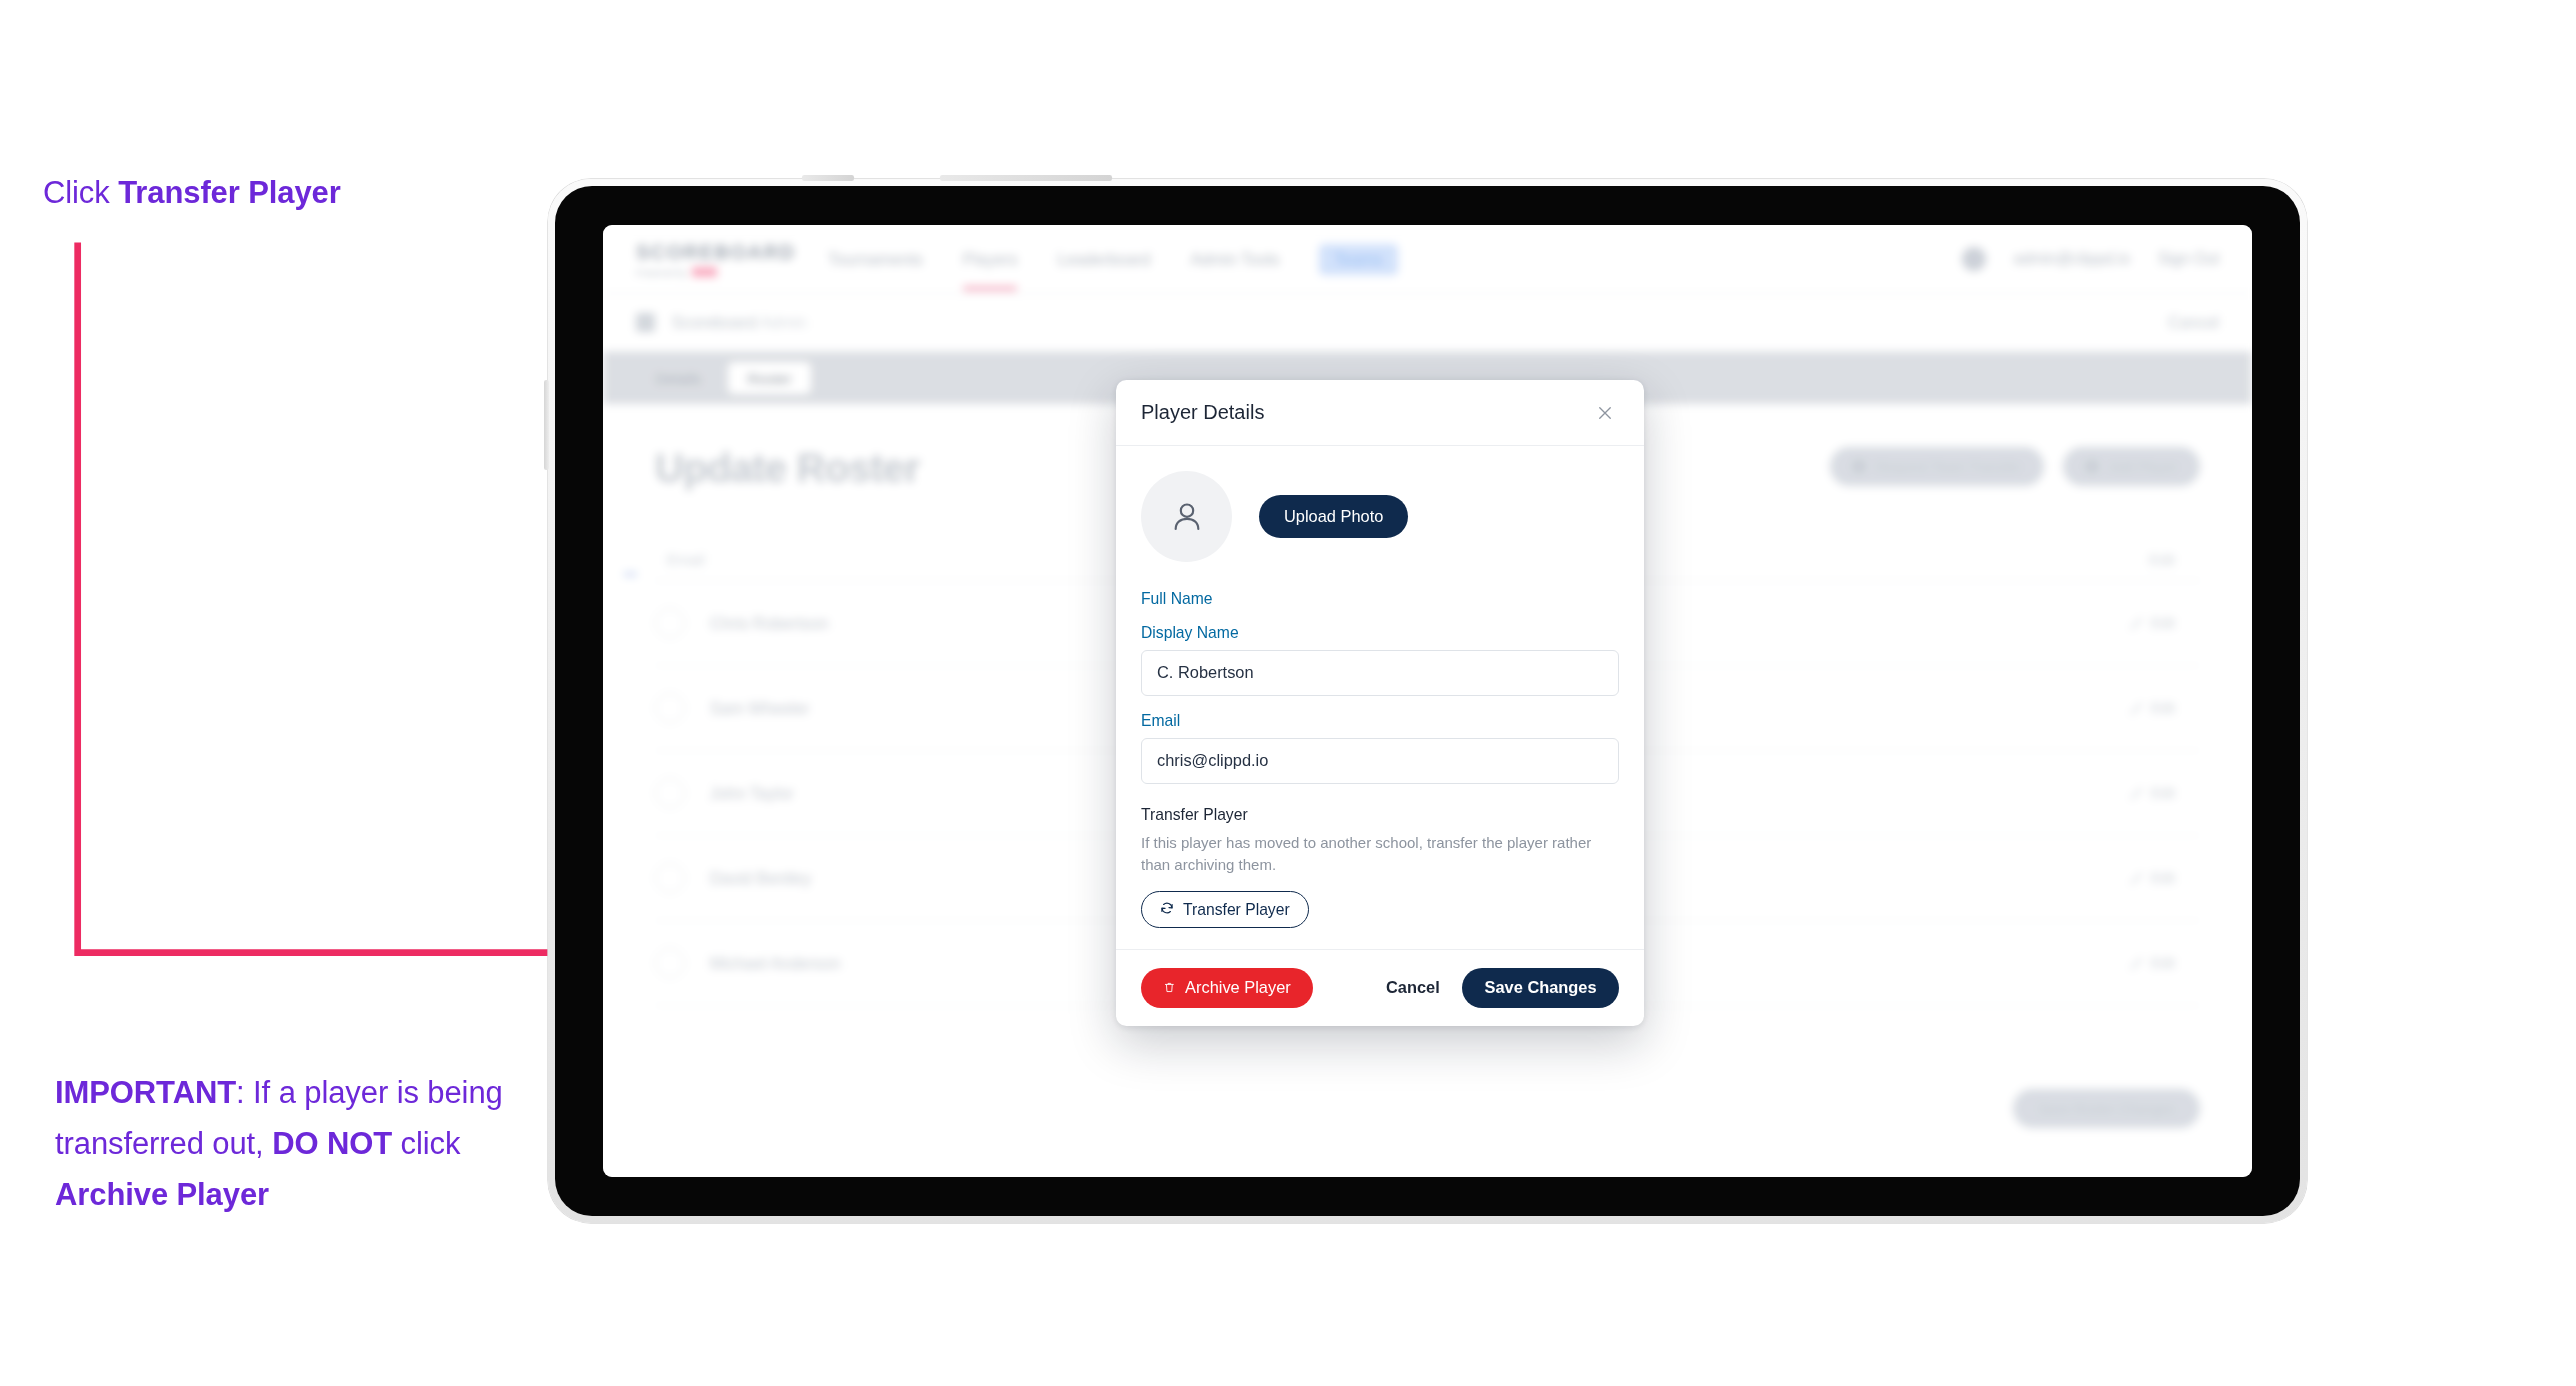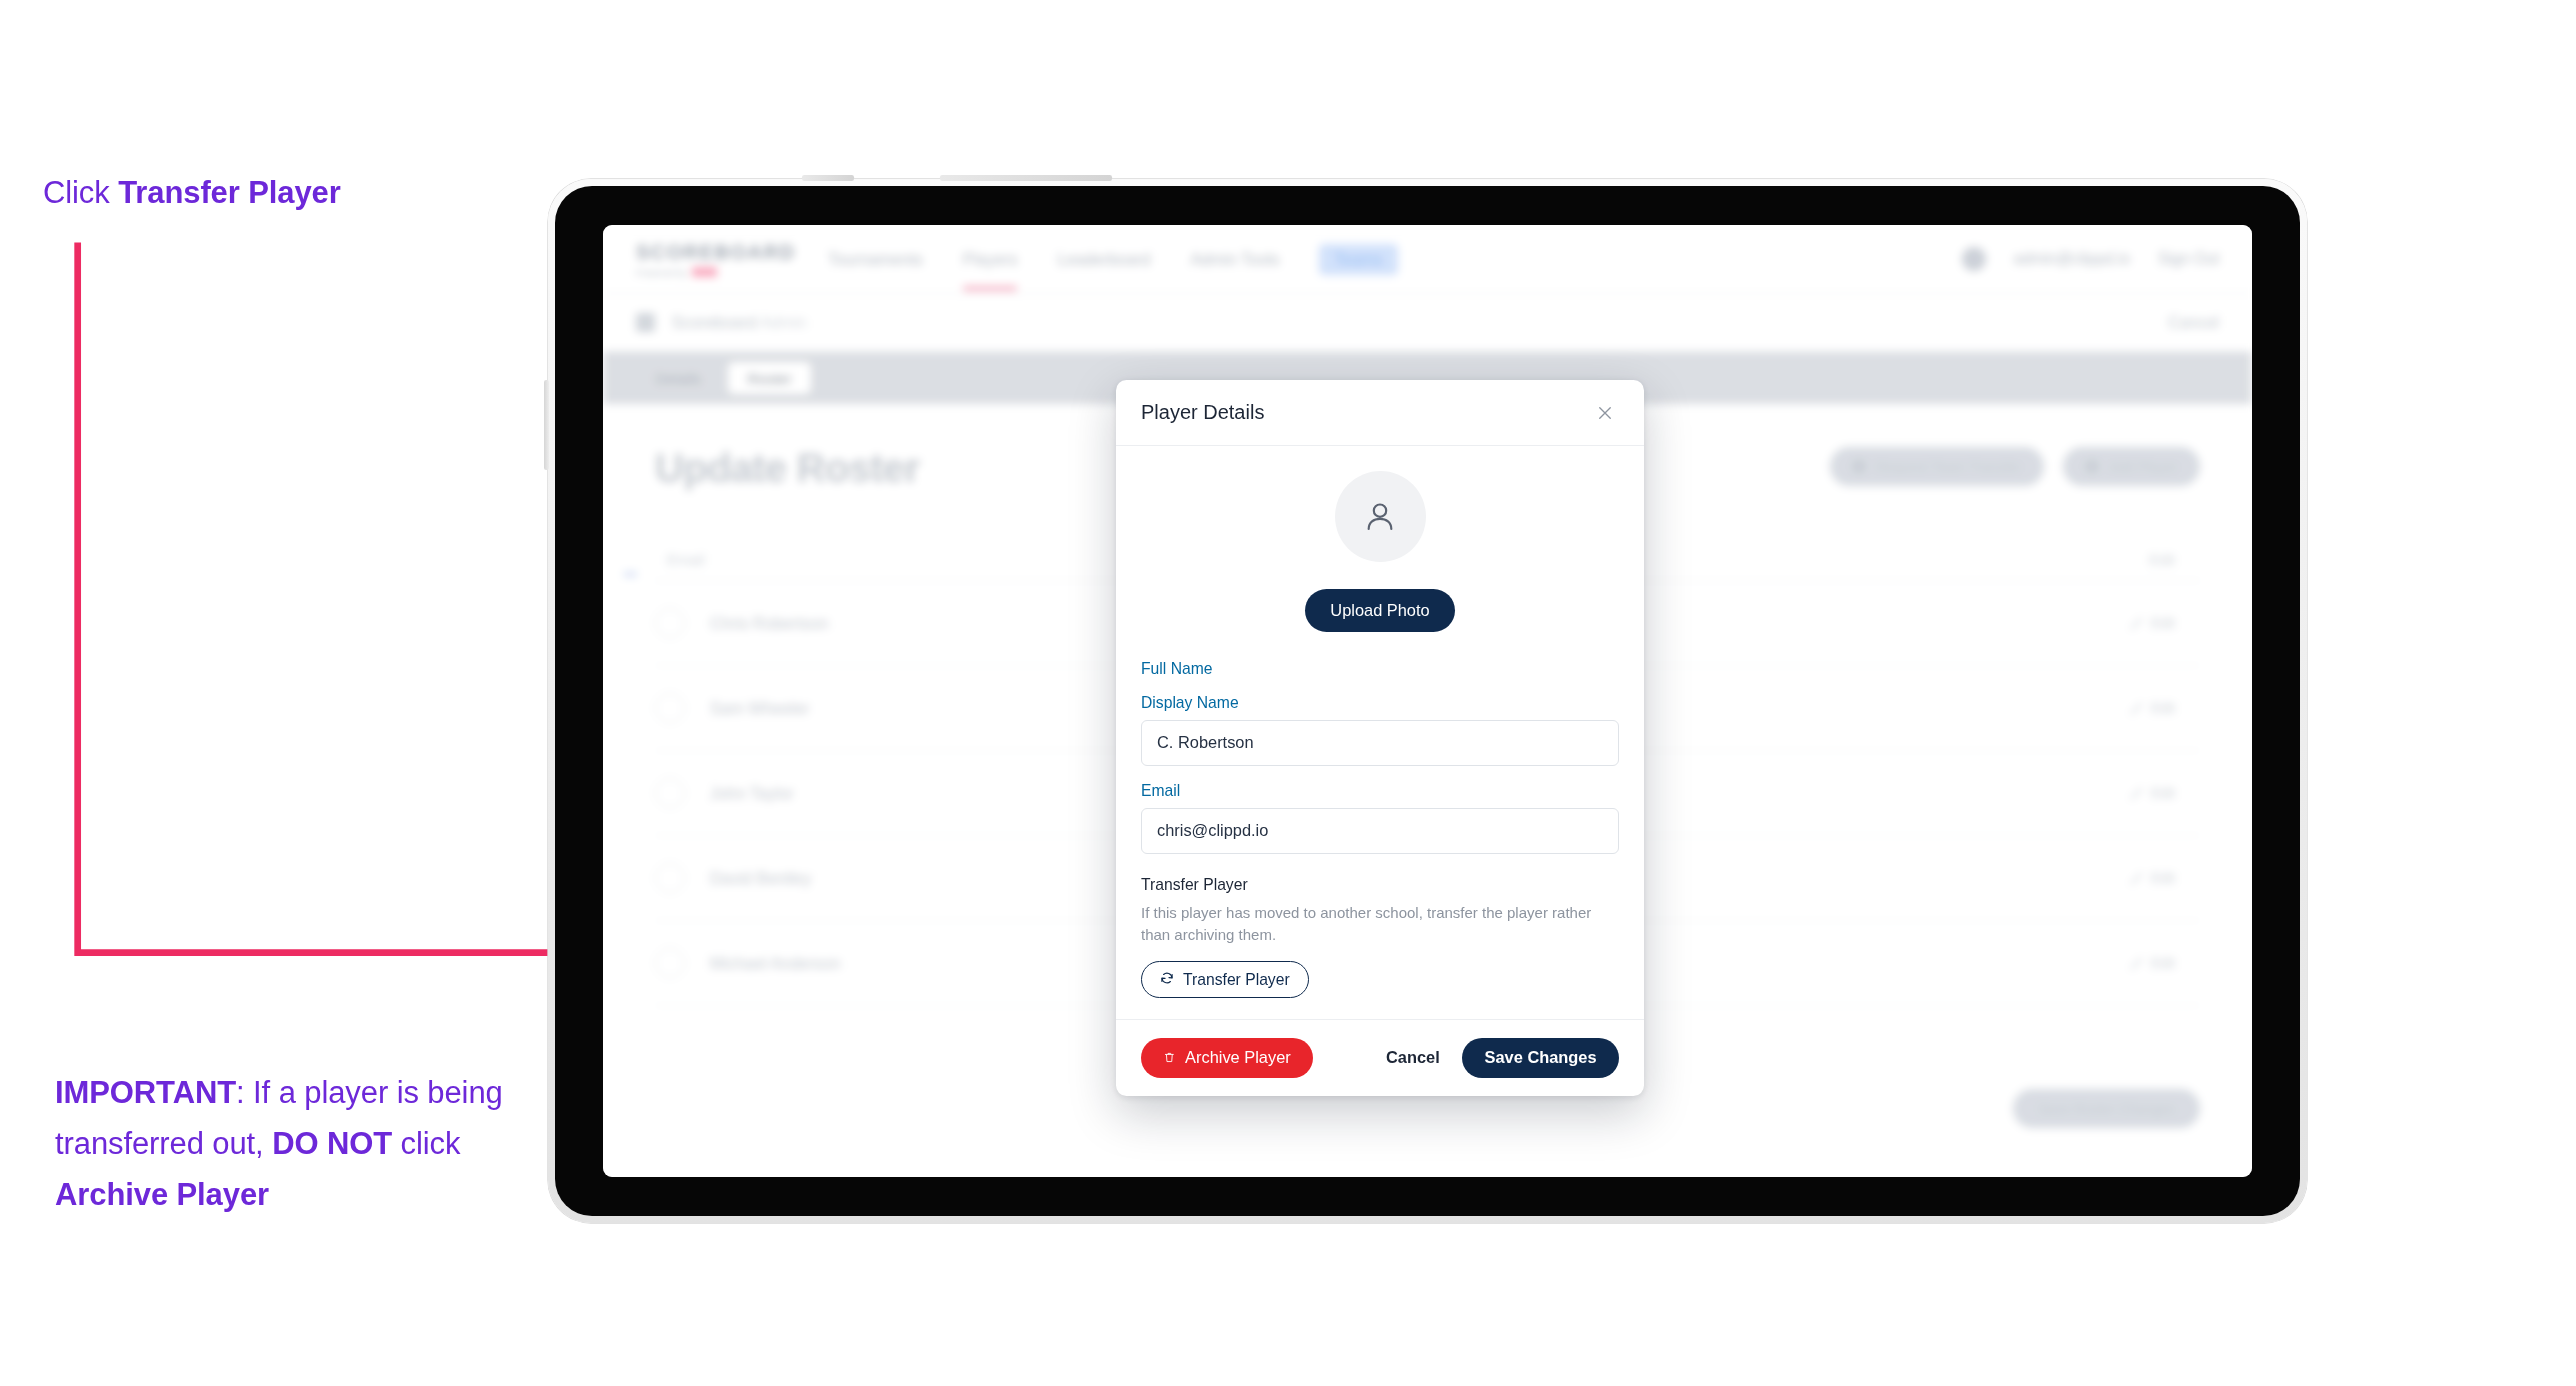--- a/index.html
+++ b/index.html
@@ -234,21 +234,21 @@
     border-bottom: 0.7px solid #eceef1;
   }
   #modal-title { font-size: 20px; color:#1d2636; font-weight: 400; }
   #modal-close {
     width: 28px; height: 28px; display:flex; align-items:center; justify-content:center;
     cursor: pointer;
   }
 
   #modal-content { padding: 25px 25px 21px 25px; }
 
-  #photo-row { display:flex; align-items:center; gap: 27px; margin-bottom: 28px; flex-direction: column; }
+  #photo-row { display:flex; align-items:center; gap: 27px; margin-bottom: 28px; }
   #avatar-circle {
     width: 91px; height: 91px; border-radius: 50%;
     background: #f1f2f4;
     display:flex; align-items:center; justify-content:center;
   }
   #upload-photo-btn {
     background: #0f2a4d;
     color: #ffffff;
     font-size: 16.4px;
     border: none;

